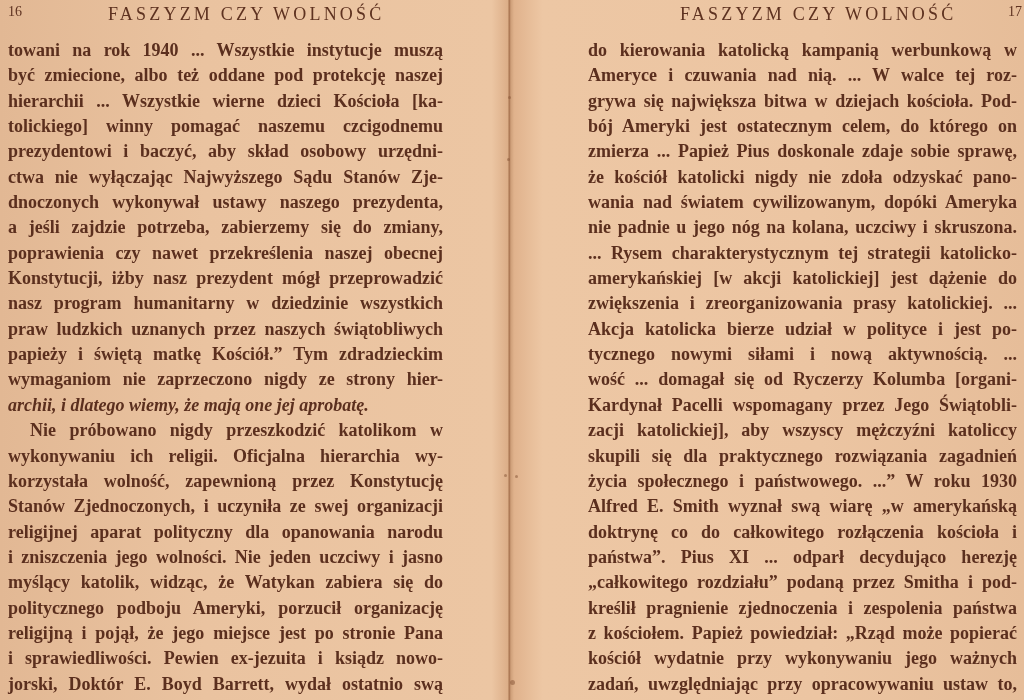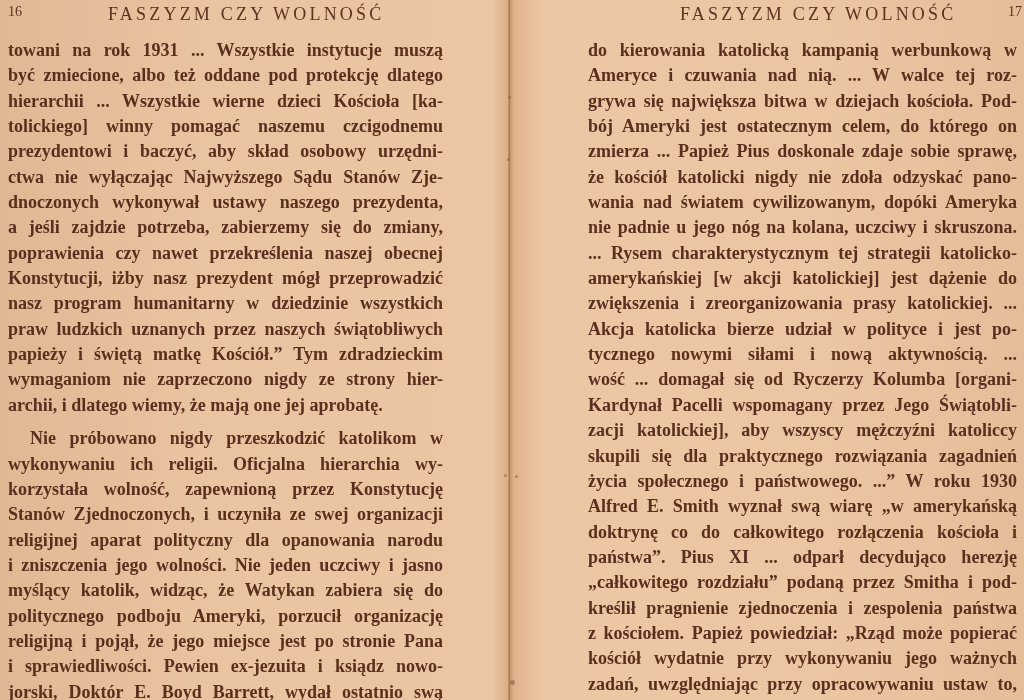--- a/index.html
+++ b/index.html
@@ -66,41 +66,41 @@
     .page.right .body { left: 77px; width: 429px; }
 
     .line {
       display: block;
       white-space: nowrap;
       text-align: justify;
       text-align-last: justify;
       height: 25.35px;
       overflow: visible;
     }
-    .line.last { text-align-last: left; }
-    .line.indent { padding-left: 22px; margin-top: 8px; }
+    .line.last { text-align-last: left; font-style: italic; }
+    .line.indent { padding-left: 22px; }
 
     .speck {
       position: absolute;
       border-radius: 50%;
       background: #8a5a3a;
       opacity: 0.55;
     }
   </style>
 </head>
 <body>
 
 <div class="spread">
 
   <div class="page left">
     <span class="page-number">16</span>
     <span class="running-head">FASZYZM CZY WOLNOŚĆ</span>
     <div class="body">
-      <span class="line">towani na rok 1931 ... Wszystkie instytucje muszą</span>
-      <span class="line">być zmiecione, albo też oddane pod protekcję dlatego</span>
+      <span class="line">towani na rok 1940 ... Wszystkie instytucje muszą</span>
+      <span class="line">być zmiecione, albo też oddane pod protekcję naszej</span>
       <span class="line">hierarchii ... Wszystkie wierne dzieci Kościoła [ka-</span>
       <span class="line">tolickiego] winny pomagać naszemu czcigodnemu</span>
       <span class="line">prezydentowi i baczyć, aby skład osobowy urzędni-</span>
       <span class="line">ctwa nie wyłączając Najwyższego Sądu Stanów Zje-</span>
       <span class="line">dnoczonych wykonywał ustawy naszego prezydenta,</span>
       <span class="line">a jeśli zajdzie potrzeba, zabierzemy się do zmiany,</span>
       <span class="line">poprawienia czy nawet przekreślenia naszej obecnej</span>
       <span class="line">Konstytucji, iżby nasz prezydent mógł przeprowadzić</span>
       <span class="line">nasz program humanitarny w dziedzinie wszystkich</span>
       <span class="line">praw ludzkich uznanych przez naszych świątobliwych</span>

